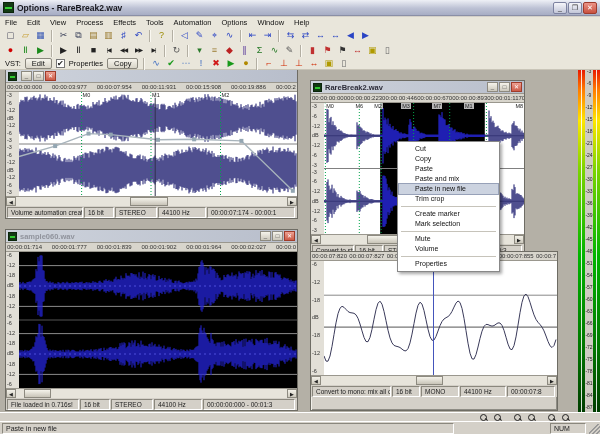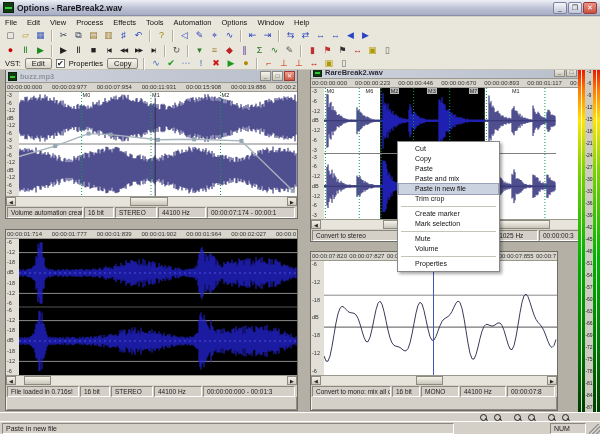--- a/index.html
+++ b/index.html
@@ -183,21 +183,20 @@
         <span class="tb-icon" style="color: rgb(176, 154, 0);">▣</span>
         <span class="tb-icon" style="color: rgb(102, 102, 102);">▯</span>
       </span>
   </div>
 
   <div class="mdi"></div>
 
   <div class="child" id="win-buzz" style="left:5px;top:69px;width:293px;height:150px">
       <div class="ctitle">
         <span class="cicon"></span>
-        <span class="ctext">buzz.mp3</span>
         <span class="cbtn">_</span>
         <span class="cbtn">□</span>
         <span class="cbtn close">✕</span>
       </div>
       <div class="ruler">
         <span>00:00:00:000</span>
         <span>00:00:03:977</span>
         <span>00:00:07:954</span>
         <span>00:00:11:931</span>
         <span>00:00:15:908</span>
@@ -255,21 +254,21 @@
         <span class="sarrow">▶</span>
       </div>
       <div class="cstatus">
         <span class="scell" style="flex: 1 1 0%;">Volume automation created</span>
         <span class="scell" style="width: 30px;">16 bit</span>
         <span class="scell" style="width: 42px;">STEREO</span>
         <span class="scell" style="width: 48px;">44100 Hz</span>
         <span class="scell" style="width: 88px;">00:00:07:174 - 00:00:1</span>
       </div>
     </div>
-  <div class="child active" id="win-rare" style="left:310px;top:65px;width:282px;height:177px">
+  <div class="child active" id="win-rare" style="left:310px;top:80px;width:215px;height:177px">
       <div class="ctitle">
         <span class="cicon"></span>
         <span class="ctext">RareBreak2.wav</span>
         <span class="cbtn">_</span>
         <span class="cbtn">□</span>
         <span class="cbtn close">✕</span>
       </div>
       <div class="ruler">
         <span>00:00:00:000</span>
         <span>00:00:00:223</span>
@@ -335,20 +334,27 @@
       </div>
       <div class="cstatus">
         <span class="scell" style="flex: 1 1 0%;">Convert to stereo</span>
         <span class="scell" style="width: 28px;">16 bit</span>
         <span class="scell" style="width: 40px;">STEREO</span>
         <span class="scell" style="width: 46px;">11025 Hz</span>
         <span class="scell" style="width: 50px;">00:00:00:3</span>
       </div>
     </div>
   <div class="child" id="win-s060" style="left:5px;top:229px;width:293px;height:182px">
+      <div class="ctitle">
+        <span class="cicon"></span>
+        <span class="ctext">sample060.wav</span>
+        <span class="cbtn">_</span>
+        <span class="cbtn">□</span>
+        <span class="cbtn close">✕</span>
+      </div>
       <div class="ruler">
         <span>00:00:01:714</span>
         <span>00:00:01:777</span>
         <span>00:00:01:839</span>
         <span>00:00:01:902</span>
         <span>00:00:01:964</span>
         <span>00:00:02:027</span>
         <span>00:00:0</span>
       </div>
       <div class="waverow" style="height: 136px;">

